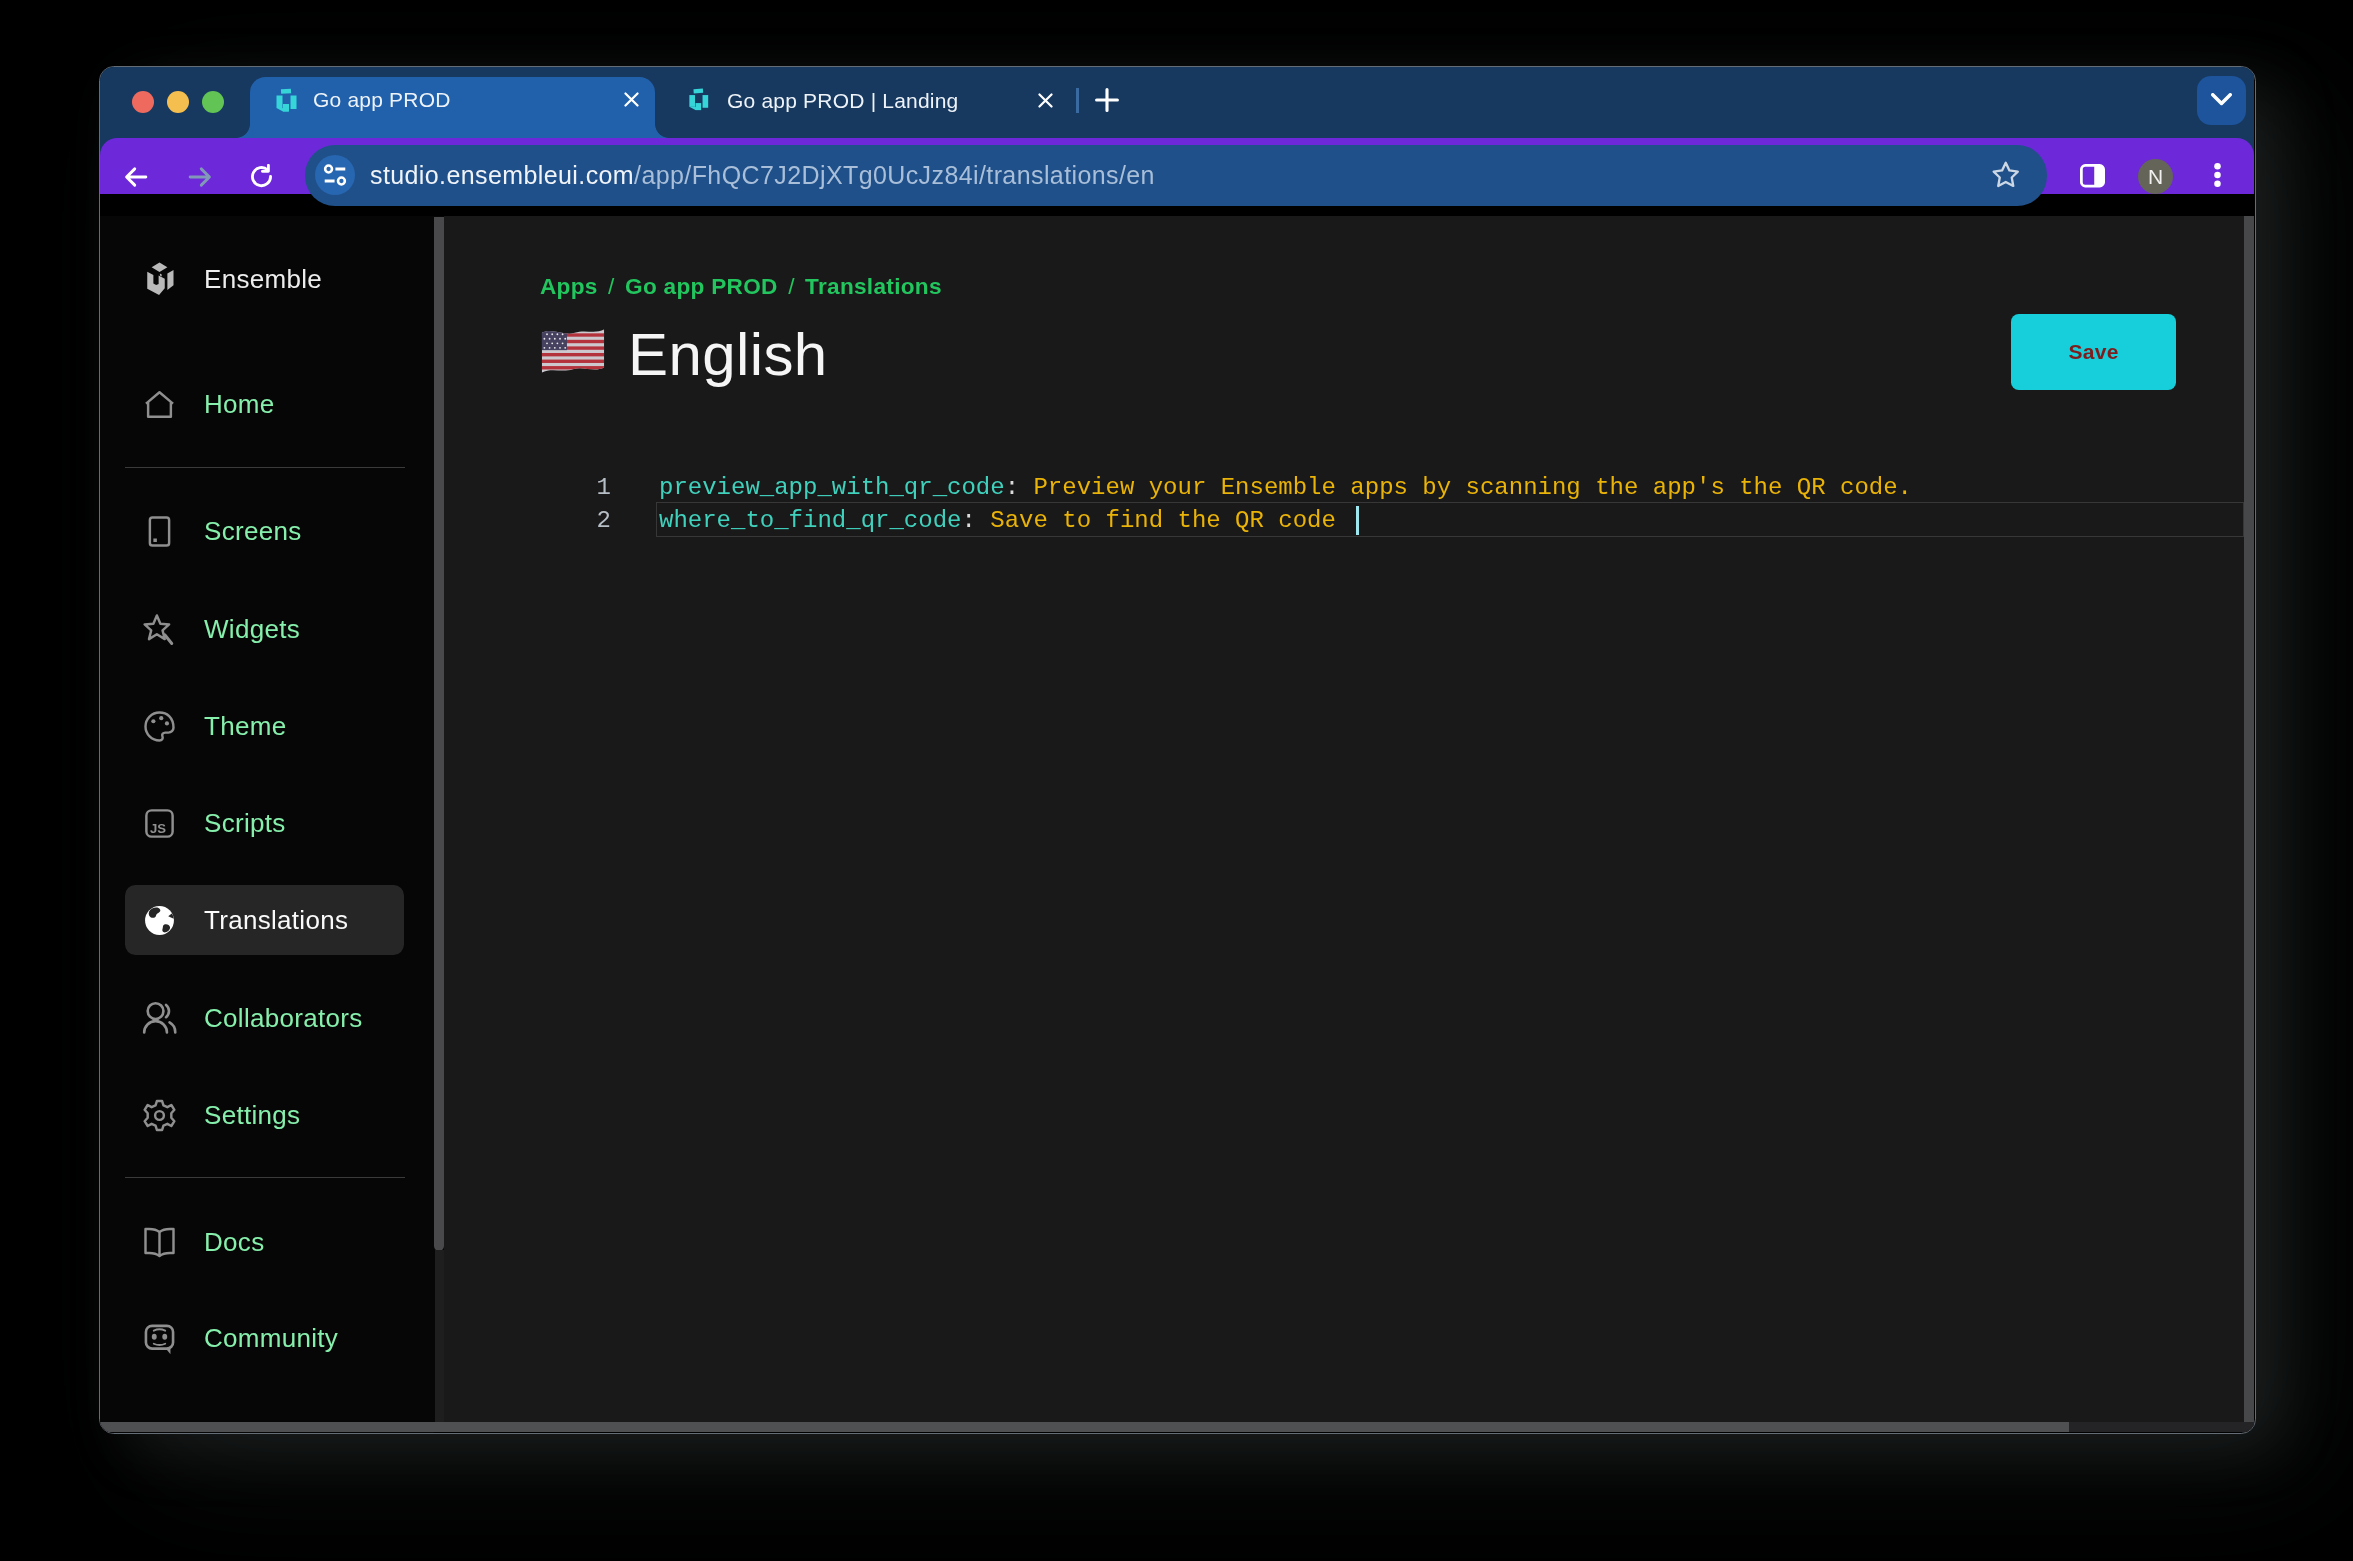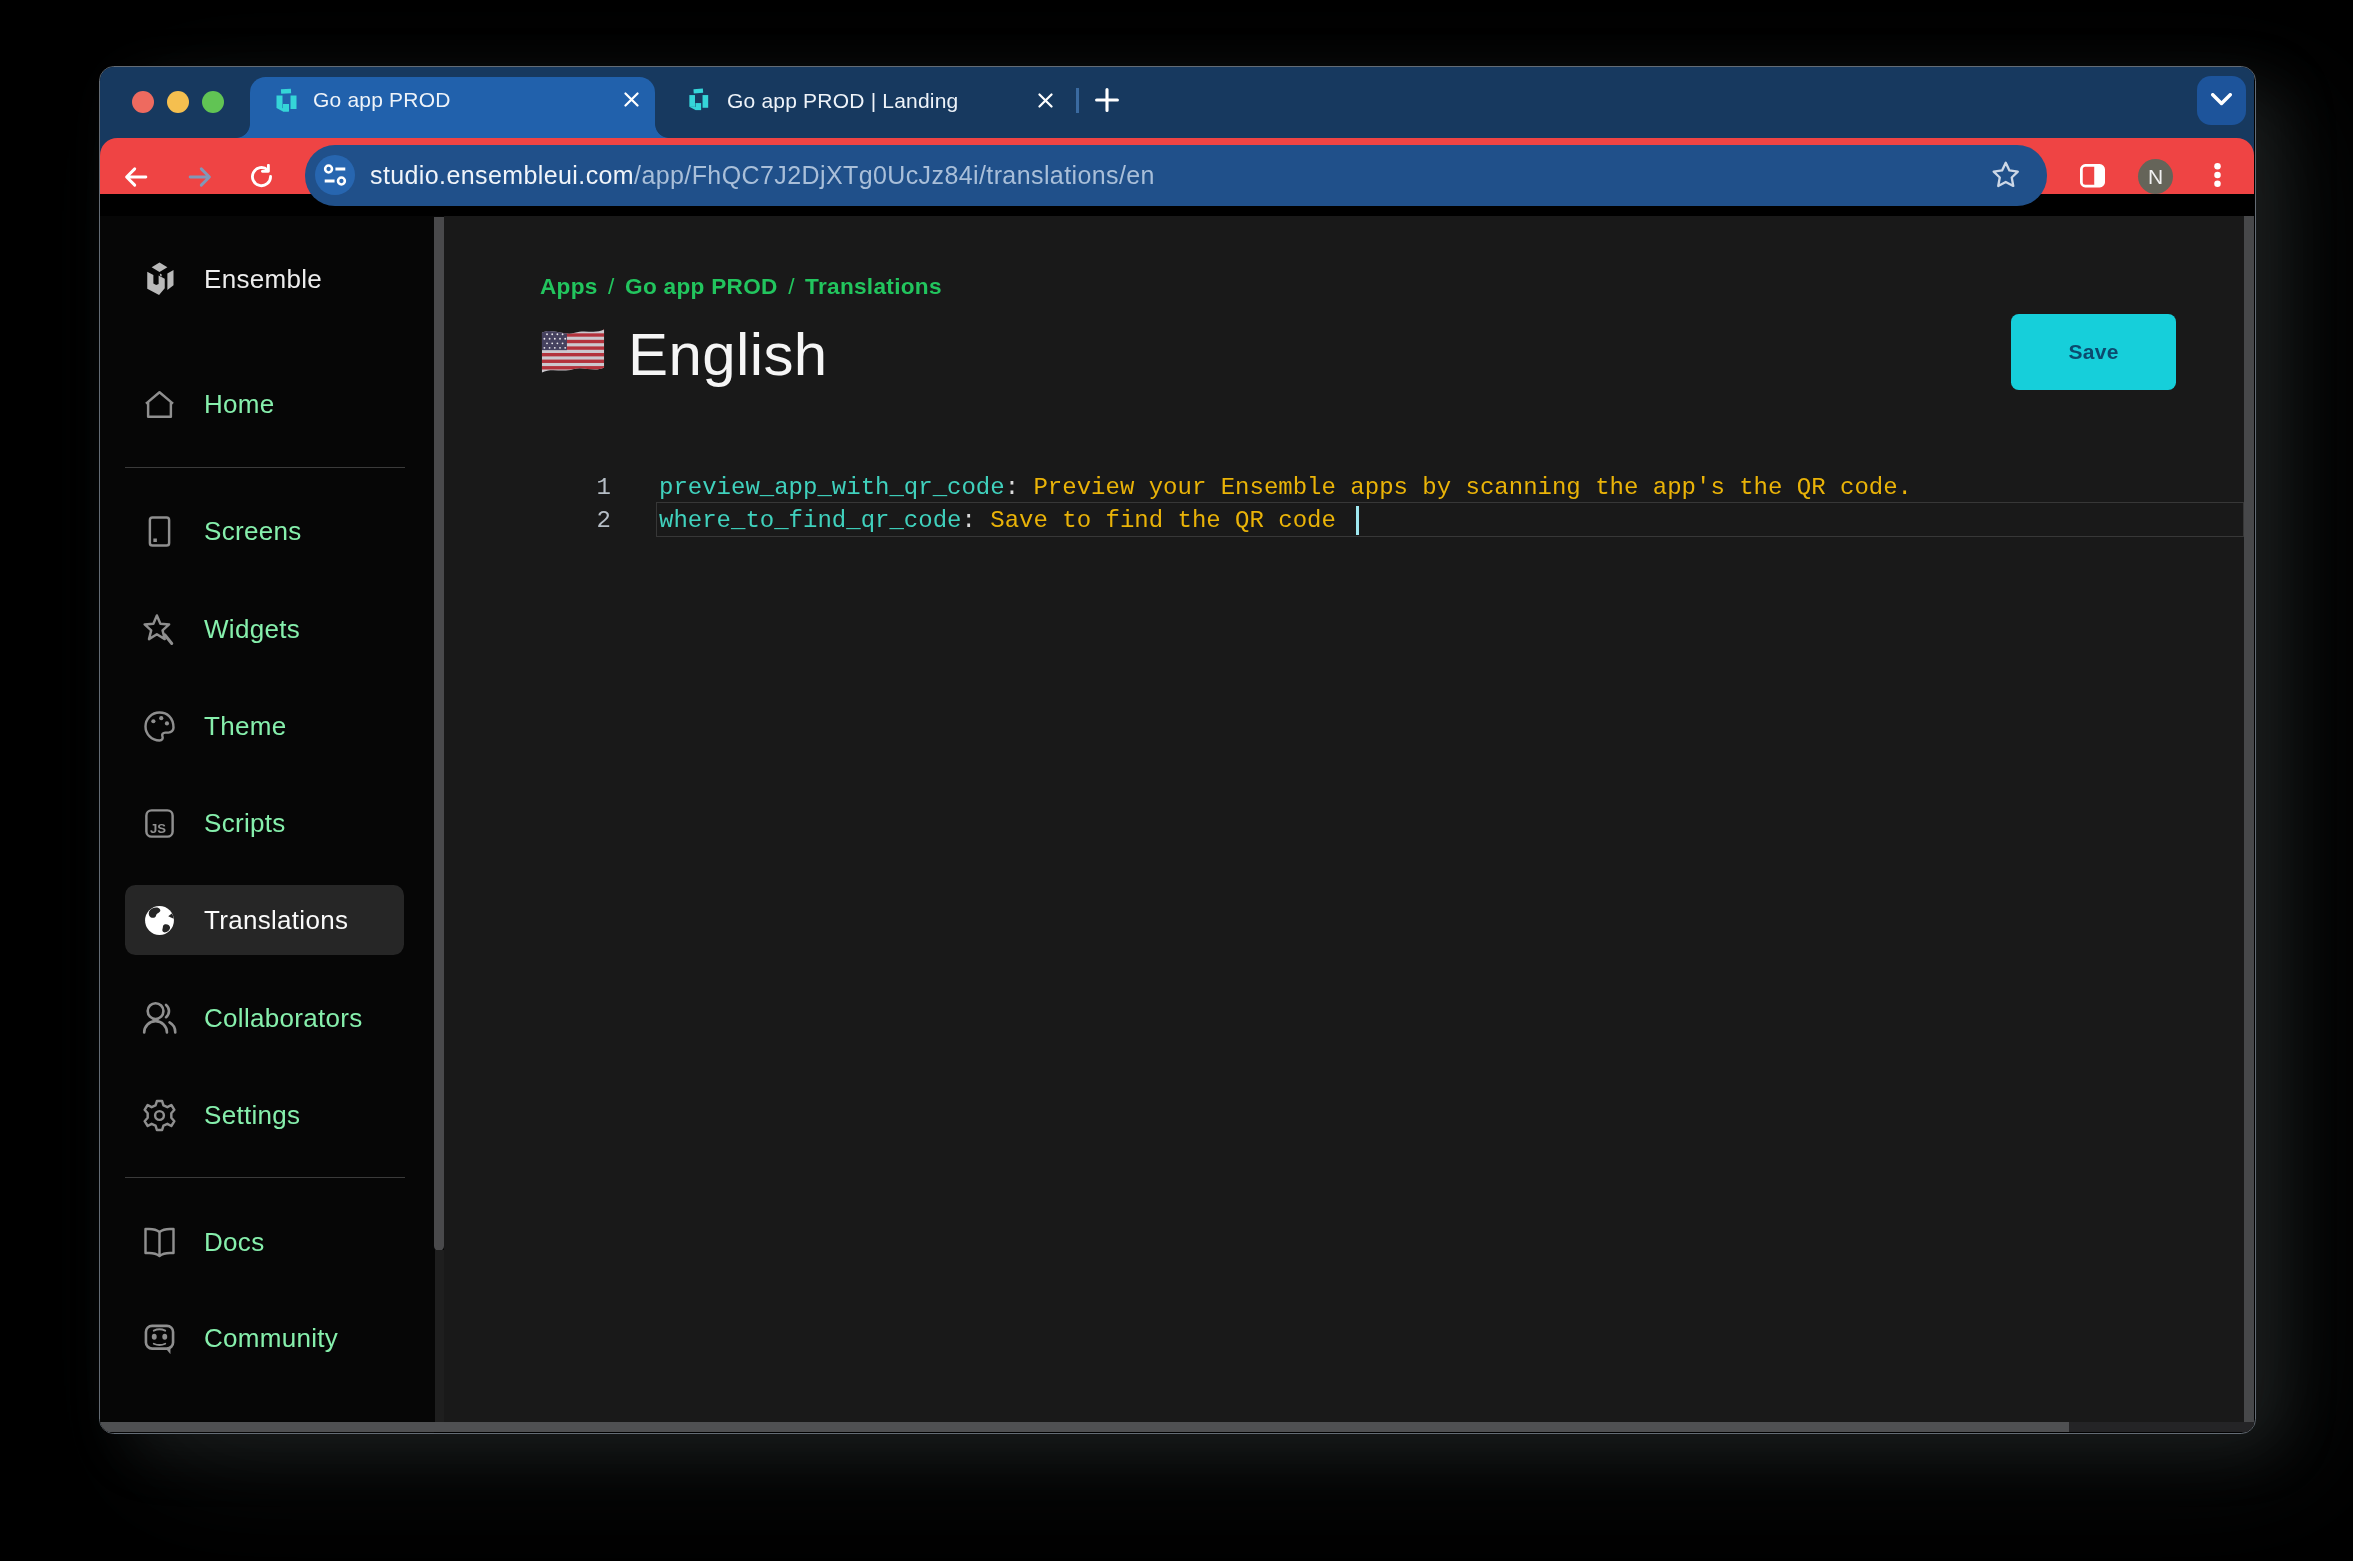--- a/index.html
+++ b/index.html
@@ -22,21 +22,21 @@
   .tabtitle { position:absolute; top:0; height:61px; line-height:61px; color:#eef3f9;
     font-size:21px; font-weight:400; letter-spacing:0.2px; }
   .tabx { position:absolute; width:19px; height:19px; }
   .fav { position:absolute; width:22px; height:22px; }
   #chevbtn { position:absolute; left:2097px; top:8.7px; width:49px; height:49px;
     border-radius:14px; background:#1d549b; }
   #chevbtn svg { position:absolute; left:14px; top:17.4px; }
   .tabdiv { position:absolute; left:976px; top:21px; width:2.6px; height:25px; background:#3a6aa0; }
   #plus { position:absolute; left:994px; top:20px; }
   
-  #toolbar { position:absolute; left:0; top:71px; width:2154px; height:56px; background:#ef4444; border-radius:17.4px 17.4px 0 0;padding-left:43px; }
+  #toolbar { position:absolute; left:0; top:71px; width:2154px; height:56px; background:#6d28d9; border-radius:17.4px 17.4px 0 0;padding-left:43px; }
   .tbico { position:absolute; }
   #urlbar { position:absolute; left:205px; top:7px; width:1742px; height:61px;
     border-radius:30px; background:#20508a; }
   #tunec { position:absolute; left:10.4px; top:10.4px; width:40px; height:40px; border-radius:50%;
     background:#2766b0; }
   #urltext { position:absolute; left:65px; top:0; height:61px; line-height:60px;
     font-size:25px; color:#f0f4f9; letter-spacing:0.4px; white-space:nowrap; }
   #urltext span { color:#a9bfd9; }
   #starc { position:absolute; left:1670px; top:0px; width:61px; height:61px; border-radius:50%;
     background:transparent; }
@@ -60,21 +60,21 @@
   
   #content { position:absolute; left:344px; top:0; width:1800px; height:1206px; background:#191919; }
   #crumbs { position:absolute; left:96px; top:58px; font-size:22.6px; font-weight:600;
     color:#22c55e; letter-spacing:0.3px; }
   #crumbs span.sep { margin:0 10.4px; font-weight:400; }
   #titlerow { position:absolute; left:96px; top:104px; height:61px; }
   #flag { position:absolute; left:0; top:5.2px; }
   #htitle { position:absolute; left:88px; top:0px; font-size:60px; font-weight:400;
     color:#f5f5f5; letter-spacing:0.4px; }
   #savebtn { position:absolute; left:1567px; top:98px; width:165px; height:76px;
-    border-radius:7.8px; background:#16cfda; color:#0c4a6e; font-size:21px; font-weight:700;
+    border-radius:7.8px; background:#16cfda; color:#7f1d1d; font-size:21px; font-weight:700;
     text-align:center; line-height:76px; letter-spacing:0.3px; }
   #editor { position:absolute; left:0; top:255px; width:1800px;
     font-family:"Liberation Mono", monospace; font-size:24px; line-height:33px; white-space:pre; }
   .gut { position:absolute; left:104px; width:63px; text-align:right; color:#b6bec6; }
   .cl { position:absolute; left:215px; }
   .k { color:#40d1bd; } .p { color:#dcdcdc; } .v { color:#eab308;text-align:center; }
   #activeline { position:absolute; left:212px; top:31px; width:1588px; height:35px;
     border:1.7px solid #373737; }
   #caret { position:absolute; left:912px; top:35px; width:2.6px; height:29px; background:#9fe7ef; }
 </style>

